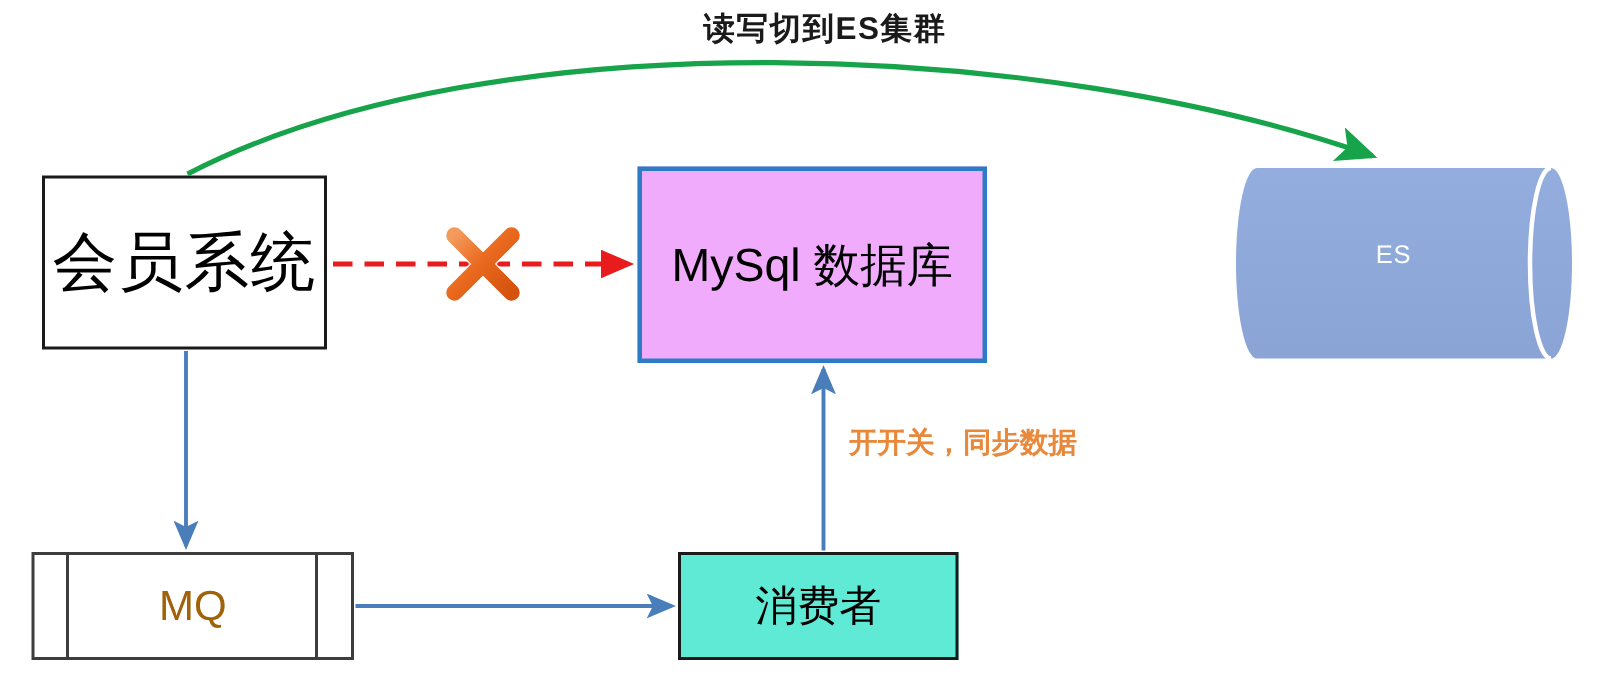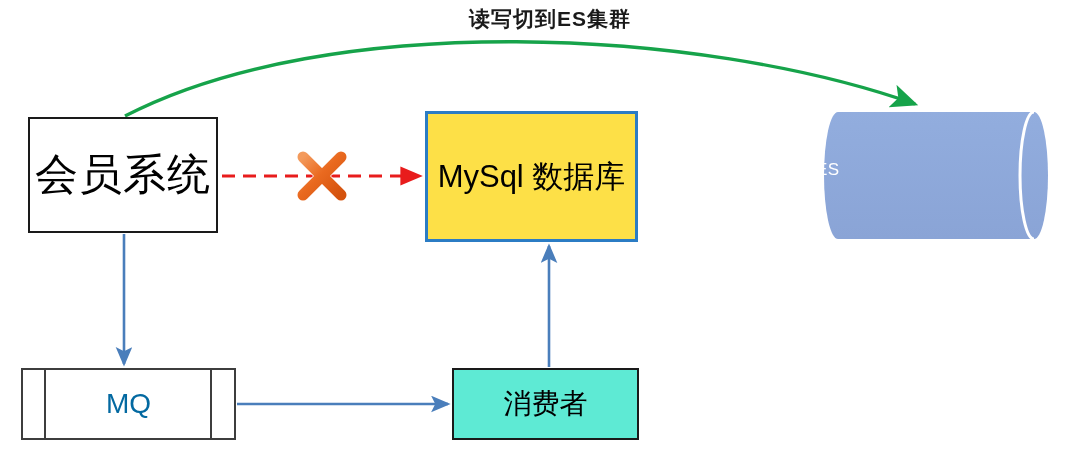--- a/index.html
+++ b/index.html
@@ -44,38 +44,38 @@
     background: #ffffff;
     font-size: 43px;
     color: #000000;
     letter-spacing: 1px;
   }
 
   
   #node-mysql {
     left: 425px;
     top: 111px;
-    width: 213px;
+    width: 233px;
     height: 131px;
     border: 3px solid #2b7cc4;
-    background: #fde047;
+    background: #f0abfc;
     font-size: 31px;
     color: #000000;
   }
 
   
   #node-mq {
     left: 21px;
     top: 368px;
     width: 215px;
     height: 72px;
     border: 2px solid #3d3d3d;
     background: #ffffff;
     font-size: 28px;
-    color: #0369a1;
+    color: #a16207;
   }
   #node-mq .mq-bar {
     position: absolute;
     top: 0;
     bottom: 0;
     width: 2px;
     background: #3d3d3d;
   }
   #node-mq .mq-bar.left  { left: 21px; }
   #node-mq .mq-bar.right { right: 22px; }
@@ -91,20 +91,21 @@
     font-size: 28px;
     color: #000000;
   }
 
   
   #es-label {
     position: absolute;
     left: 816px;
     top: 160px;
     width: 226px;
+    text-align: center;
     font-size: 17px;
     color: #ffffff;
     z-index: 4;
     letter-spacing: 0.5px;
   }
 
   
   #title-text {
     position: absolute;
     left: 350px;
@@ -222,16 +223,17 @@
     <span class="mq-bar left"></span>
     <span class="mq-bar right"></span>
     <span>MQ</span>
   </div>
 
   <div id="node-consumer" class="node">
     <span>消费者</span>
   </div>
 
   <div id="annotation-note">
+    <div>开开关，同步数据</div>
   </div>
 
 
 </div>
 
 </body></html>

